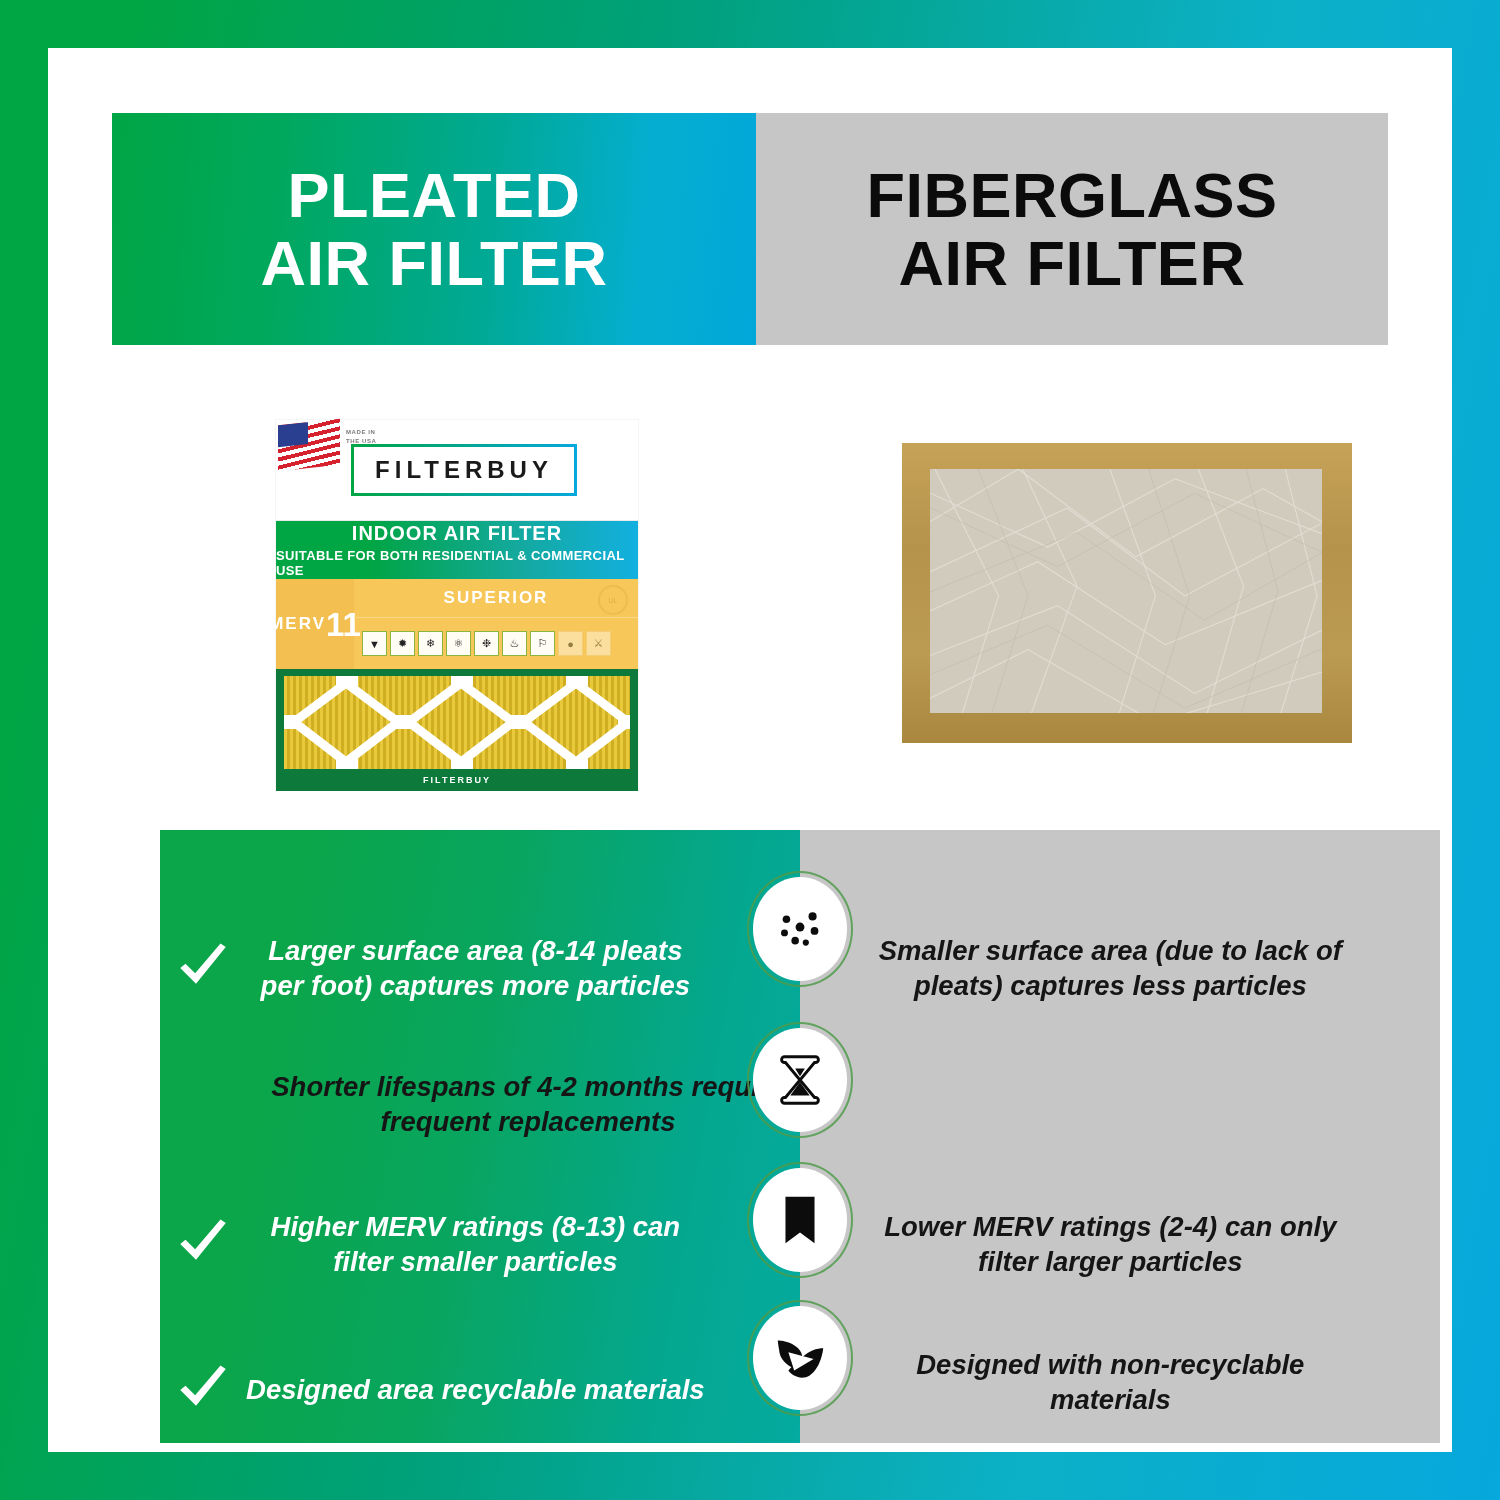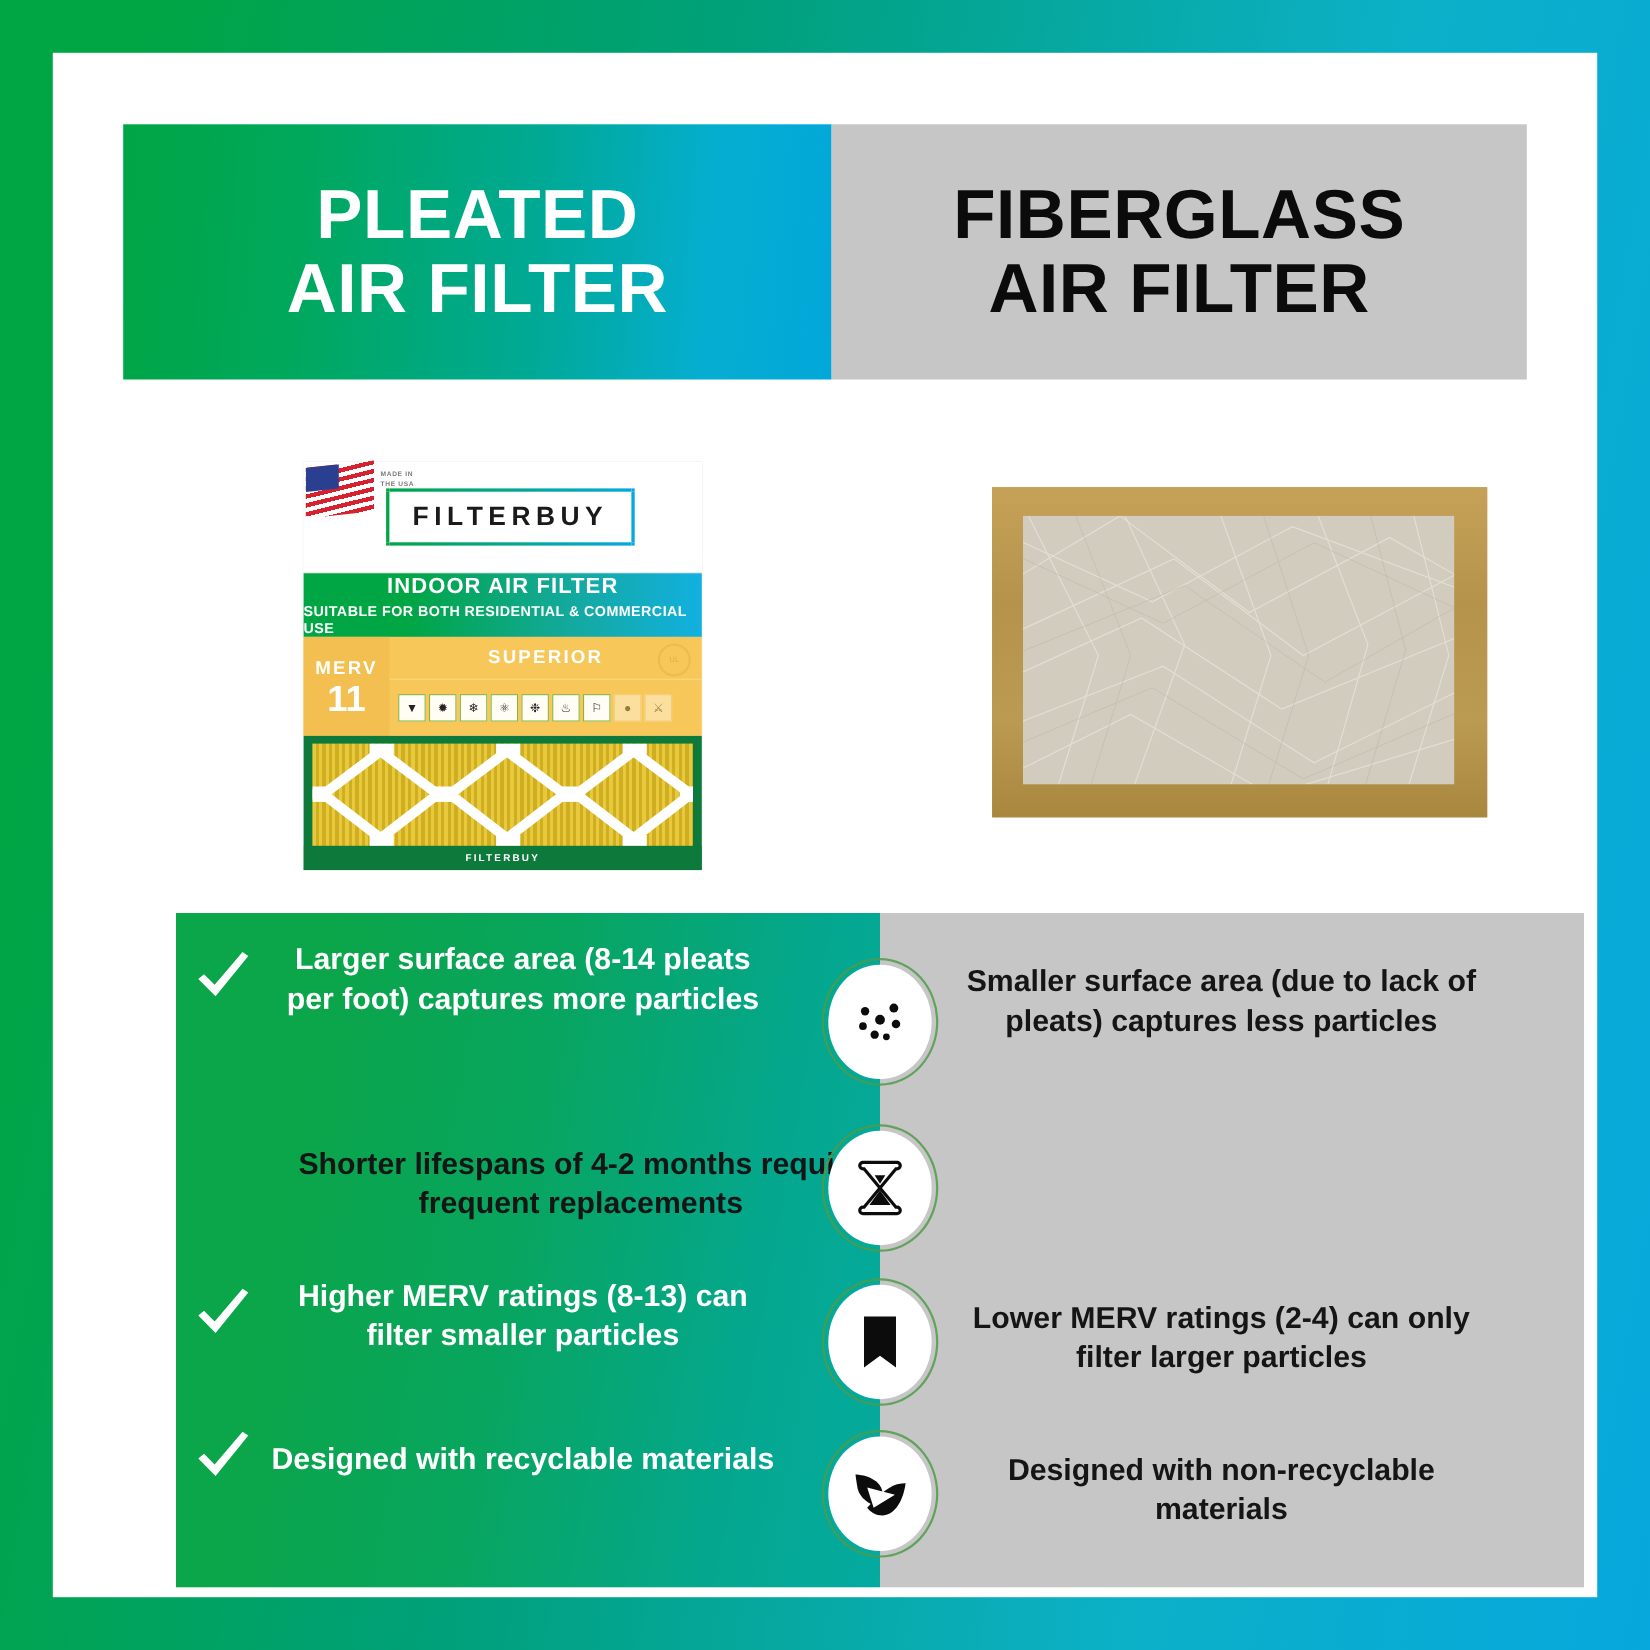--- a/index.html
+++ b/index.html
@@ -80,21 +80,21 @@
     display:flex;flex-direction:column;align-items:center;justify-content:center;
     color:#fff;
   }
   .pkg-band .b1{font-size:20px;font-weight:bold;letter-spacing:1px;}
   .pkg-band .b2{font-size:13px;font-weight:bold;letter-spacing:0.4px;margin-top:3px;}
   .pkg-merv{
     height:90px;display:flex;background:#f7c75a;
   }
   .merv-col{
     width:78px;background:#f2bf50;
-    display:flex;flex-direction:column;align-items:center;justify-content:center;
+    display:flex;flex-direction:row;align-items:center;justify-content:center;
     color:#ffffff;
   }
   .merv-col .m1{font-size:17px;font-weight:bold;letter-spacing:2px;}
   .merv-col .m2{font-size:33px;font-weight:bold;line-height:1;}
   .merv-right{flex:1;display:flex;flex-direction:column;}
   .sup-row{
     height:38px;display:flex;align-items:center;justify-content:center;
     border-bottom:1px solid #f8d786;position:relative;
   }
   .sup-row .sup-txt{font-size:17px;font-weight:bold;letter-spacing:2px;color:#ffffff;}
@@ -149,21 +149,21 @@
   .col-green{
     position:absolute;left:0;top:0;width:640px;height:613px;
     background:linear-gradient(100deg,#0ba54a 0%,#0ba54a 20%,#08a55f 48%,#04a78d 78%,#05aaa0 100%);
   }
   .col-gray{
     position:absolute;left:640px;top:0;width:640px;height:613px;
     background:#c6c6c6;
   }
   .rows{position:absolute;inset:0;}
   .row{
-    position:absolute;left:0;width:1204px;display:flex;align-items:flex-start;
+    position:absolute;left:0;width:1204px;display:flex;align-items:flex-end;font-style:italic;
   }
   .row .left{
     width:640px;display:flex;align-items:center;
     padding-right:56px;box-sizing:border-box;
   }
   .row .right{
     width:640px;display:flex;align-items:center;
     padding-left:96px;box-sizing:border-box;
   }
   .check{
@@ -400,21 +400,21 @@
           </div>
         </div>
 
         <div class="row" style="top:468px;height:120px;">
           <div class="left">
             <div class="check">
               <svg viewBox="0 0 64 64" aria-hidden="true">
                   <path d="M6,32 L24,50 L58,8 L52,4 L23,38 L12,27 Z" fill="#ffffff"></path>
                 </svg>
             </div>
-            <div class="ltext">Designed with recyclable materials</div>
+            <div class="ltext">Designed area recyclable materials</div>
           </div>
           <div class="right">
             <div class="rtext">Designed with non-recyclable materials</div>
           </div>
           <div class="badge" style="top:2px;">
             <div class="ring"></div>
             <div class="disc"></div>
             <div class="glyph">
               <svg viewBox="0 0 64 64" aria-hidden="true">
                 <path d="M9,14 C9,14 26,14 33,26 C36,32 34,40 30,44 C22,42 13,36 11,27 C10,22 9,14 9,14 Z" fill="#0c0c0c"></path>

